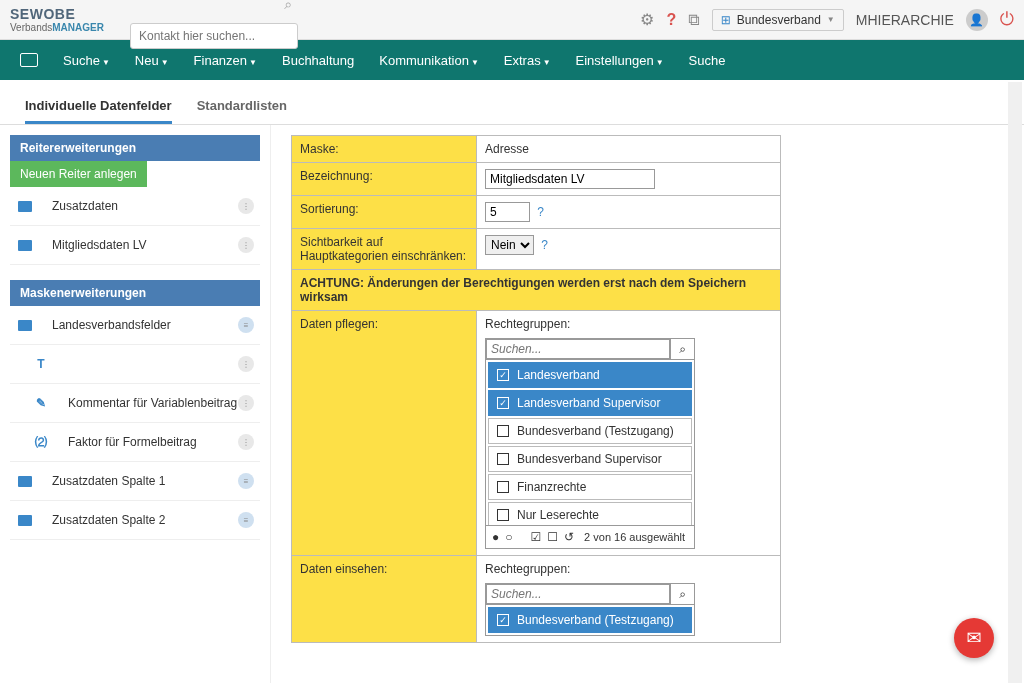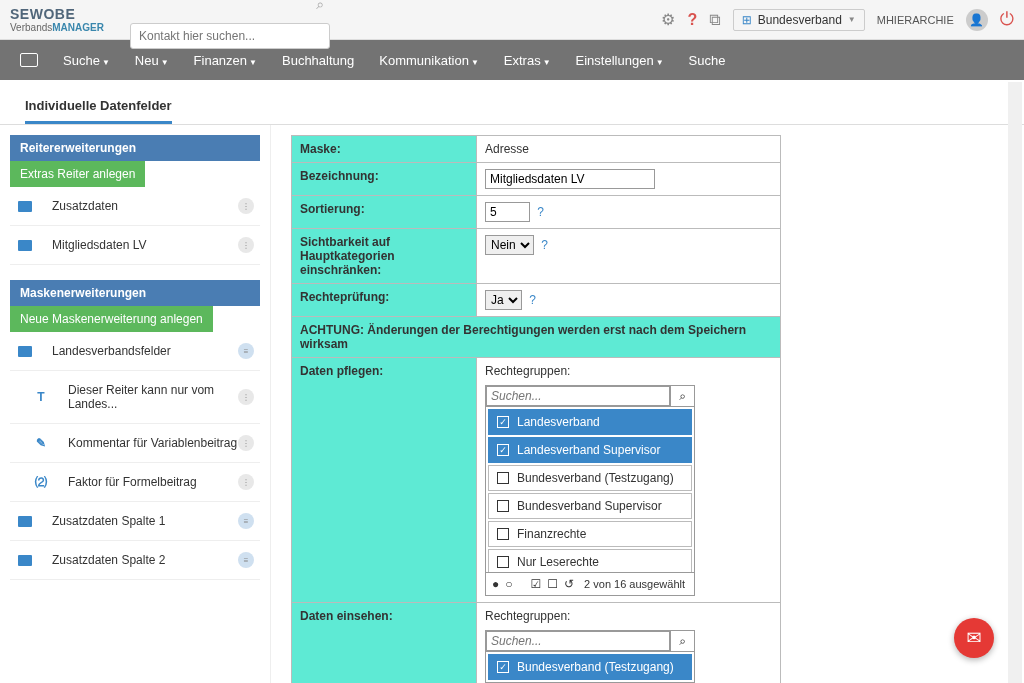--- a/index.html
+++ b/index.html
@@ -5,33 +5,33 @@
 * { box-sizing: border-box; margin: 0; padding: 0; }
 body { font-family: Arial, sans-serif; font-size: 12px; color: #333; background: #fff; width: 1024px; height: 683px; overflow: hidden; position: relative; }
 
 
 .topbar { height: 40px; background: #f5f5f5; border-bottom: 1px solid #ddd; display: flex; align-items: center; padding: 12px 10px; }
 .logo { width: 110px; height: 30px; display: flex; flex-direction: column; justify-content: center; }
 .logo-top { font-weight: bold; font-size: 14px; color: #50667a; letter-spacing: 0.5px; }
 .logo-sub { font-size: 10px; color: #666; }
 .logo-sub b { color: #3a87ad; }
 .search-box { margin-left: 10px; position: relative; }
-.search-box input { width: 200px; height: 26px; border: 1px solid #ccc; border-radius: 3px; padding: 0 24px 0 8px; font-size: 12px; margin-top: 32px; }
+.search-box input { width: 168px; height: 26px; border: 1px solid #ccc; border-radius: 3px; padding: 0 24px 0 8px; font-size: 12px; margin-top: 32px; }
 .search-box .sicon { position: absolute; right: 6px; top: 5px; color: #aaa; font-size: 14px; }
 .topbar-right { margin-left: auto; display: flex; align-items: center; gap: 12px; }
 .topbar-right .i { color: #888; font-size: 16px; cursor: pointer; }
 .topbar-right .help { color: #d9534f; font-weight: bold; font-size: 16px; }
 .hier-sel { border: 1px solid #ccc; padding: 3px 8px; border-radius: 2px; display: flex; align-items: center; gap: 6px; font-size: 12px; }
 .hier-sel .tri { font-size: 8px; color: #888; }
-.hier-label { font-size: 11px; color: #555; }
+.hier-label { font-size: 14px; color: #555; }
 .avatar { width: 22px; height: 22px; border-radius: 50%; background: #ccc; display: flex; align-items: center; justify-content: center; color: #fff; font-size: 12px; }
 .power { color: #d9534f; font-size: 18px; cursor: pointer; }
 
 
-.mainnav { background: #737373; height: 40px; display: flex; align-items: center; padding: 0 20px; gap: 25px; color: #fff; }
+.mainnav { background: #0f766e; height: 40px; display: flex; align-items: center; padding: 0 20px; gap: 25px; color: #fff; }
 .mainnav a { color: #fff; text-decoration: none; font-size: 13px; cursor: pointer; }
 .mainnav .caret { font-size: 8px; margin-left: 2px; }
 .dash-icon { width: 18px; height: 14px; border: 1.5px solid #fff; border-radius: 2px; position: relative; }
 
 
 .subtabs { display: flex; padding: 10px 25px 0; border-bottom: 1px solid #ddd; gap: 25px; }
 .subtabs .tab { padding: 8px 0; font-size: 13px; font-weight: bold; color: #666; border-bottom: 3px solid transparent; cursor: pointer; }
 .subtabs .tab.active { color: #333; border-bottom-color: #3a87c8; }
 
 
@@ -46,21 +46,21 @@
 .folder-icon { width: 14px; height: 11px; background: #3a87c8; border-radius: 1px; position: relative; flex-shrink: 0; }
 .folder-icon.open { background: #3a87c8; }
 .dot-btn { width: 16px; height: 16px; border-radius: 50%; background: #e8e8e8; position: absolute; right: 6px; top: 50%; transform: translateY(-50%); display: flex; align-items: center; justify-content: center; color: #888; font-size: 8px; }
 .side-sub { padding-left: 24px; }
 .ticon { width: 14px; height: 14px; display: inline-flex; align-items: center; justify-content: center; color: #3a87c8; font-weight: bold; flex-shrink: 0; }
 
 
 .page-title { color: #3a87c8; font-size: 16px; font-weight: bold; margin-bottom: 15px; }
 .form-table { border: 1px solid #bbb; border-collapse: collapse; width: 490px; }
 .form-table td { border: 1px solid #bbb; padding: 6px 8px; font-size: 12px; vertical-align: top; }
-.form-table td:first-child { background: #5eead4; width: 185px; font-weight: bold; }
+.form-table td:first-child { background: #fde047; width: 185px; }
 .warn-row td { font-weight: bold; }
 .form-table input[type=text] { border: 1px solid #999; padding: 2px 4px; font-size: 12px; }
 .form-table select { border: 1px solid #999; font-size: 12px; padding: 1px; }
 .help-q { color: #3a87c8; margin-left: 4px; cursor: pointer; }
 
 
 .rg-label { font-size: 12px; margin-bottom: 2px; }
 .rg-box { border: 1px solid #999; width: 210px; margin-top: 7px; }
 .rg-search { display: flex; border-bottom: 1px solid #999; }
 .rg-search input { flex: 1; border: none; padding: 4px 6px; font-size: 11px; font-style: italic; outline: none; }
@@ -112,49 +112,48 @@
   <a><span>Finanzen</span><span class="caret">▼</span></a>
   <a>Buchhaltung</a>
   <a><span>Kommunikation</span><span class="caret">▼</span></a>
   <a><span>Extras</span><span class="caret">▼</span></a>
   <a><span>Einstellungen</span><span class="caret">▼</span></a>
   <a>Suche</a>
 </div>
 
 <div class="subtabs">
   <div class="tab active">Individuelle Datenfelder</div>
+  <div class="tab">Standardlisten</div>
 </div>
 
 <div class="content">
 
   <div class="sidebar">
     <div class="sec-head">Reitererweiterungen</div>
-    <div class="btn-new">Extras Reiter anlegen</div>
+    <div class="btn-new">Neuen Reiter anlegen</div>
     <div class="side-item">
       <span class="folder-icon"></span>
       <span>Zusatzdaten</span>
       <span class="dot-btn">⋮</span>
     </div>
     <div class="side-item">
       <span class="folder-icon"></span>
       <span>Mitgliedsdaten LV</span>
       <span class="dot-btn">⋮</span>
     </div>
 
     <div style="height:15px"></div>
     <div class="sec-head">Maskenerweiterungen</div>
-    <div class="btn-new">Neue Maskenerweiterung anlegen</div>
     <div class="side-item">
       <span class="folder-icon open"></span>
       <span>Landesverbandsfelder</span>
       <span class="dot-btn" style="background:#cfe0f0">≡</span>
     </div>
     <div class="side-item side-sub">
       <span class="ticon">T</span>
-      <span>Dieser Reiter kann nur vom Landes...</span>
       <span class="dot-btn">⋮</span>
     </div>
     <div class="side-item side-sub">
       <span class="ticon">✎</span>
       <span>Kommentar für Variablenbeitrag</span>
       <span class="dot-btn">⋮</span>
     </div>
     <div class="side-item side-sub">
       <span class="ticon">⑵</span>
       <span>Faktor für Formelbeitrag</span>
@@ -187,27 +186,20 @@
         <td>Sortierung:</td>
         <td>
           <input type="text" style="width: 45px;" value="5">
           <span class="help-q">?</span>
         </td>
       </tr>
       <tr>
         <td>Sichtbarkeit auf Hauptkategorien einschränken:</td>
         <td>
           <select><option>Nein</option></select>
-          <span class="help-q">?</span>
-        </td>
-      </tr>
-      <tr>
-        <td>Rechteprüfung:</td>
-        <td>
-          <select><option>Ja</option></select>
           <span class="help-q">?</span>
         </td>
       </tr>
       <tr class="warn-row">
             <td colspan="2">ACHTUNG: Änderungen der Berechtigungen werden erst nach dem Speichern wirksam</td>
           </tr>
       <tr>
         <td>Daten pflegen:</td>
         <td>
           <div class="rg-label">Rechtegruppen:</div>

